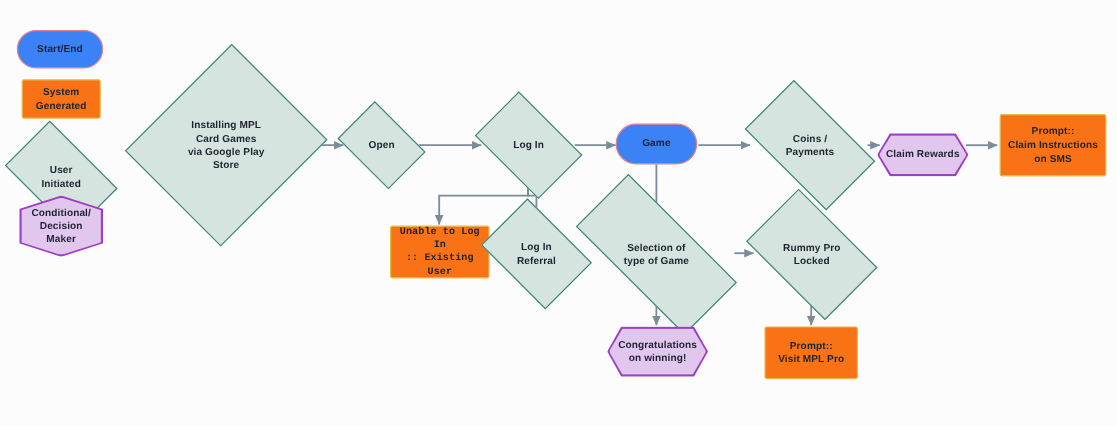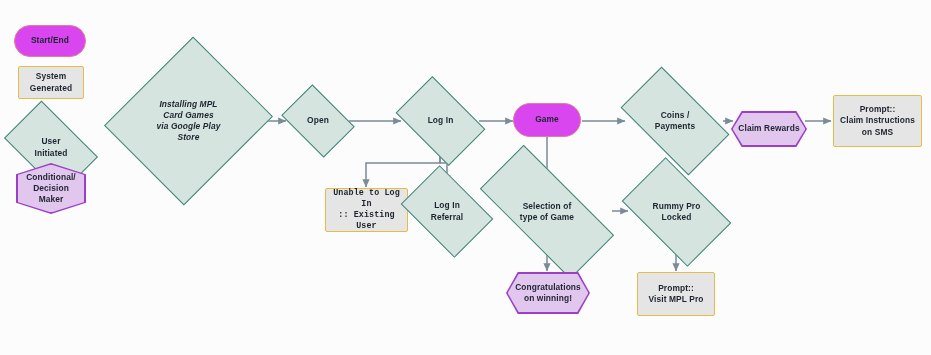--- a/index.html
+++ b/index.html
@@ -22,29 +22,29 @@
   .node .lbl {
     position: relative; z-index: 3;
     font-size: 8.4px; font-weight: bold; color: #1d2430;
     line-height: 1.32; letter-spacing: .1px;
     white-space: pre-line;
     padding: 0 2px;
   }
 
   
   .pill {
-    background: #d946ef;
+    background: #3b82f6;
     border: 1.6px solid #e0808f;
     border-radius: 999px;
     align-items: center;
   }
 
   
   .rect {
-    background: #e5e5e5;
+    background: #f97316;
     border: 1.4px solid #e6bc48;
     border-radius: 2px;
   }
 
   
   .diamond { }
   .diamond .shape {
     position: absolute; inset: 0;
     background: #d6e4df;
     border: 1.5px solid #3d8577;
@@ -132,21 +132,21 @@
 Initiated</span>
   </div>
 
   <div class="node hexv" style="left:16px; top:163px; width:70px; height:51px;">
     <span class="shape"></span>
     <span class="lbl legend-title">Conditional/
 Decision
 Maker</span>
   </div>
 
-  <div class="node diamond big" style="left:132px; top:58px; width:113px; height:126px;font-style:italic;">
+  <div class="node diamond big" style="left:132px; top:58px; width:113px; height:126px;">
     <span class="shape"></span>
     <span class="lbl">Installing MPL
 Card Games
 via Google Play
 Store</span>
   </div>
 
   <div class="node diamond" style="left:288px; top:99px; width:60px; height:44px;text-align:right;">
     <span class="shape"></span>
     <span class="lbl">Open</span>

